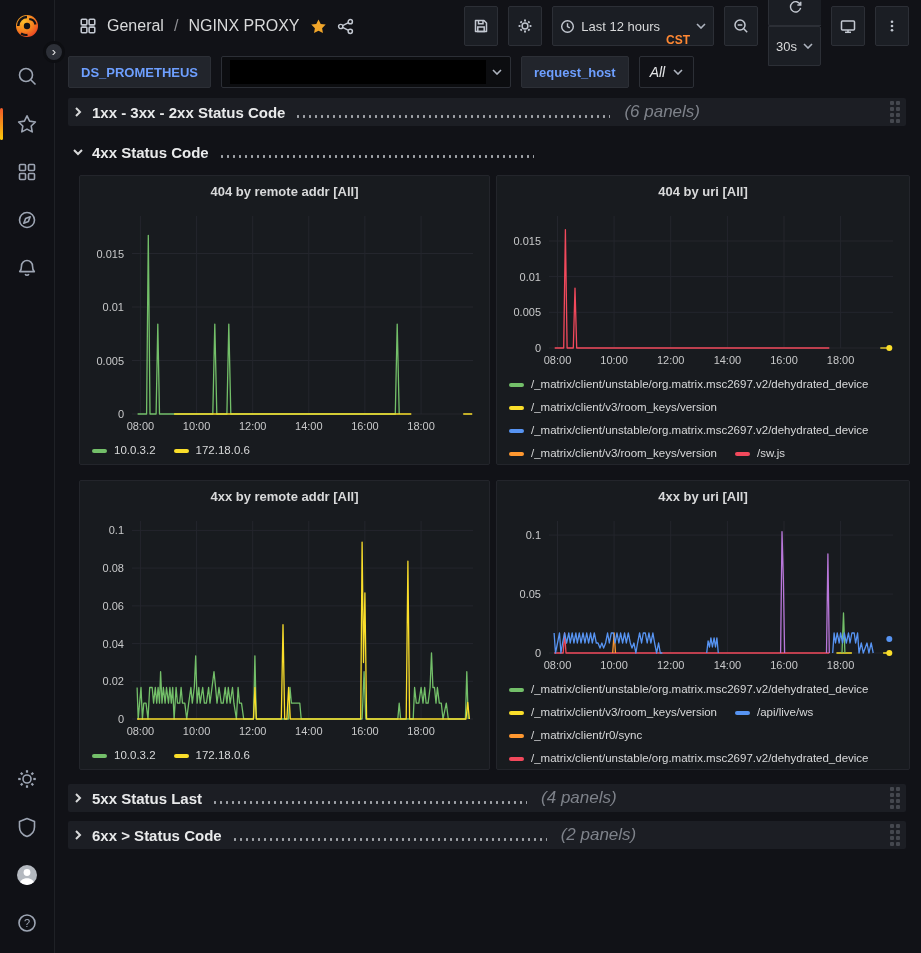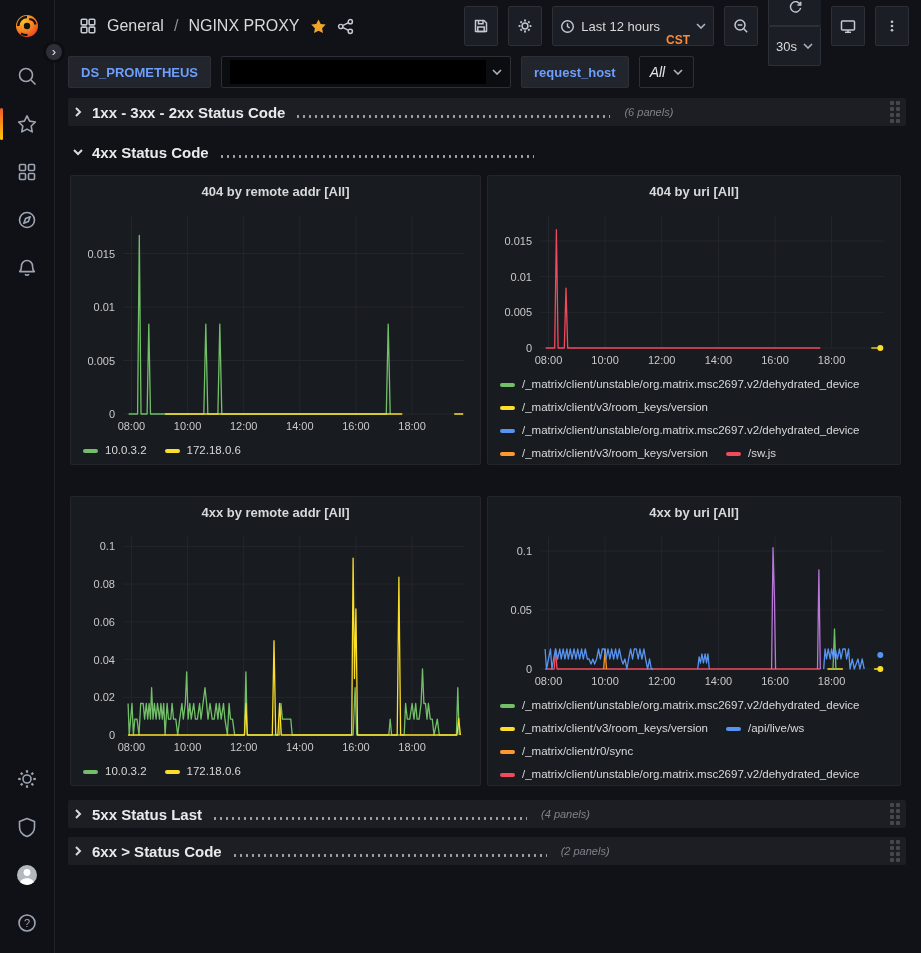--- a/index.html
+++ b/index.html
@@ -55,25 +55,25 @@
   .dash { flex:1; padding:2px 15px 0 13px; overflow:hidden; }
   .row-head { height:28px; display:flex; align-items:center; gap:8px; padding:0 6px 0 4px;
     margin-bottom:9px; cursor:pointer; }
   .row-head.collapsed { background:#1c1e24; border-radius:2px; }
   .row-chev { width:12px; height:12px; flex:0 0 12px; }
   .row-chev polyline { stroke:#d8d9da; stroke-width:2; fill:none; }
   .row-title { font-size:15px; font-weight:700; color:#e9eaeb; white-space:nowrap; }
   .leader { width:315px; height:3px; align-self:flex-end; margin:0 6px 8px 2px;
     background-image:radial-gradient(circle,#9fa2a8 1.1px,transparent 1.3px);
     background-size:6px 3px; background-repeat:repeat-x; }
-  .row-count { font-size:11px; font-style:italic; color:#7e828a; white-space:nowrap; }
+  .row-count { font-size:17px; font-style:italic; color:#7e828a; white-space:nowrap; }
   .drag { margin-left:auto; display:grid; grid-template-columns:repeat(2,4px); grid-auto-rows:4px; gap:2px; cursor:grab; }
   .drag i { background:#44474e; border-radius:1px; }
 
-  .panel-grid { margin-left:2px; display:grid; grid-template-columns:411px 414px; gap:31px 6px; margin-bottom:14px; }
+  .panel-grid { margin-left:11px; display:grid; grid-template-columns:411px 414px; gap:15px 6px; margin-bottom:14px; }
   .panel { height:290px; background:#181b1f; border:1px solid #23252b; border-radius:2px;
     display:flex; flex-direction:column; padding:4px 6px 4px 6px; overflow:hidden; }
   .panel-title { height:26px; line-height:24px; text-align:center; font-size:13px; font-weight:700;
     color:#d8d9da; cursor:pointer; white-space:nowrap; }
   svg.chart { width:100%; display:block; }
   svg.chart.tall { height:232px; }
   svg.chart.short { height:166px; }
   .grid-line { stroke:#24262d; stroke-width:1; }
   .tick { fill:#c8c9ca; font-size:11px; font-family:"Liberation Sans",sans-serif; }
   .legend { display:flex; flex-wrap:wrap; column-gap:18px; row-gap:2px; padding:2px 6px 0 6px;

